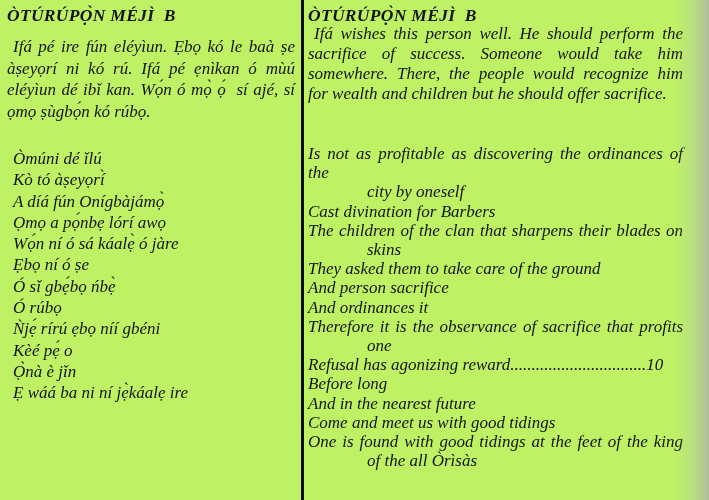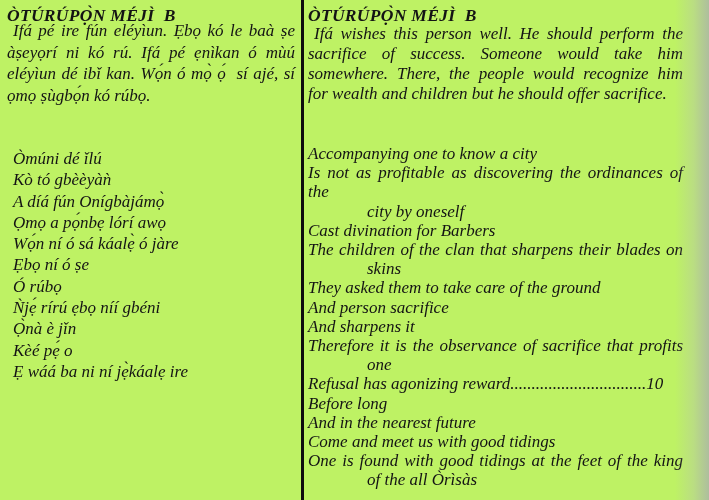--- a/index.html
+++ b/index.html
@@ -31,21 +31,21 @@
   .colL { left: 7px;  width: 288px; }
   .colR { left: 308px; width: 375px; }
 
   .title {
     position: absolute; left: 0; top: 5px; margin: 0;
     font-size: 17.5px; font-weight: bold; letter-spacing: 0.3px;
     white-space: nowrap;
   }
 
   .para { position: absolute; left: 0; right: 0; }
-  .paraL { top: 20px; line-height: 21.6px; }
+  .paraL { top: 36px; line-height: 21.6px; }
   .paraR { top: 24px; line-height: 19.9px; }
   .para .first { text-indent: 6px; }
 
   .verse { position: absolute; left: 0; right: 0; }
   .verseL { top: 148px; left: 6px; line-height: 21.3px; }
   .verseR { top: 144px; line-height: 19.2px; }
 
   .ln { font-size: 17px; white-space: nowrap; }
   
   .j  { white-space: normal; text-align: justify; text-align-last: justify; }
@@ -62,55 +62,55 @@
 
     <div class="para paraL">
       <div class="ln j first">Ifá pé ire fún eléyìun. Ẹbọ kó le baà ṣe</div>
       <div class="ln j">àṣeyọrí ni kó rú. Ifá pé ẹnìkan ó mùú</div>
       <div class="ln j">eléyìun dé ibǐ kan. Wọ́n ó mọ̀ ọ́&nbsp; sí ajé, sí</div>
       <div class="ln">ọmọ ṣùgbọ́n kó rúbọ.</div>
     </div>
 
     <div class="verse verseL">
       <div class="ln">Òmúni dé ǐlú</div>
-      <div class="ln">Kò tó gbèèyàǹ</div>
+      <div class="ln">Kò tó àṣeyọrí̀</div>
       <div class="ln">A díá fún Onígbàjámọ̀</div>
       <div class="ln">Ọmọ a pọ́nbẹ lórí awọ</div>
       <div class="ln">Wọ́n ní ó sá káalẹ̀ ó jàre</div>
       <div class="ln">Ẹbọ ní ó ṣe</div>
+      <div class="ln">Ó sǐ gbẹ́bọ ńbẹ̀</div>
       <div class="ln">Ó rúbọ</div>
       <div class="ln">Ǹjẹ́ rírú ẹbọ níí gbéni</div>
+      <div class="ln">Kèé pẹ́ o</div>
       <div class="ln">Ọ̀nà è jǐn</div>
-      <div class="ln">Kèé pẹ́ o</div>
       <div class="ln">Ẹ wáá ba ni ní jẹ̀káalẹ ire</div>
     </div>
   </div>
 
   <div class="divider"></div>
 
   <div class="col colR">
     <h1 class="title">ÒTÚRÚPỌ̀N MÉJÌ&nbsp; B</h1>
 
     <div class="para paraR">
       <div class="ln j first">Ifá wishes this person well. He should perform the</div>
       <div class="ln j">sacrifice of success. Someone would take him</div>
       <div class="ln j">somewhere. There, the people would recognize him</div>
       <div class="ln">for wealth and children but he should offer sacrifice.</div>
     </div>
 
     <div class="verse verseR">
-      <div class="ln">Accompanying one to know a city</div>
       <div class="ln j">Is not as profitable as discovering the ordinances of the</div>
       <div class="ln ind">city by oneself</div>
       <div class="ln">Cast divination for Barbers</div>
       <div class="ln j">The children of the clan that sharpens their blades on</div>
       <div class="ln ind">skins</div>
       <div class="ln">They asked them to take care of the ground</div>
       <div class="ln">And person sacrifice</div>
-      <div class="ln">And sharpens it</div>
+      <div class="ln">And ordinances it</div>
       <div class="ln j">Therefore it is the observance of sacrifice that profits</div>
       <div class="ln ind">one</div>
       <div class="ln">Refusal has agonizing reward................................10</div>
       <div class="ln">Before long</div>
       <div class="ln">And in the nearest future</div>
       <div class="ln">Come and meet us with good tidings</div>
       <div class="ln j">One is found with good tidings at the feet of the king</div>
       <div class="ln ind">of the all Òrìsàs</div>
     </div>
   </div>

